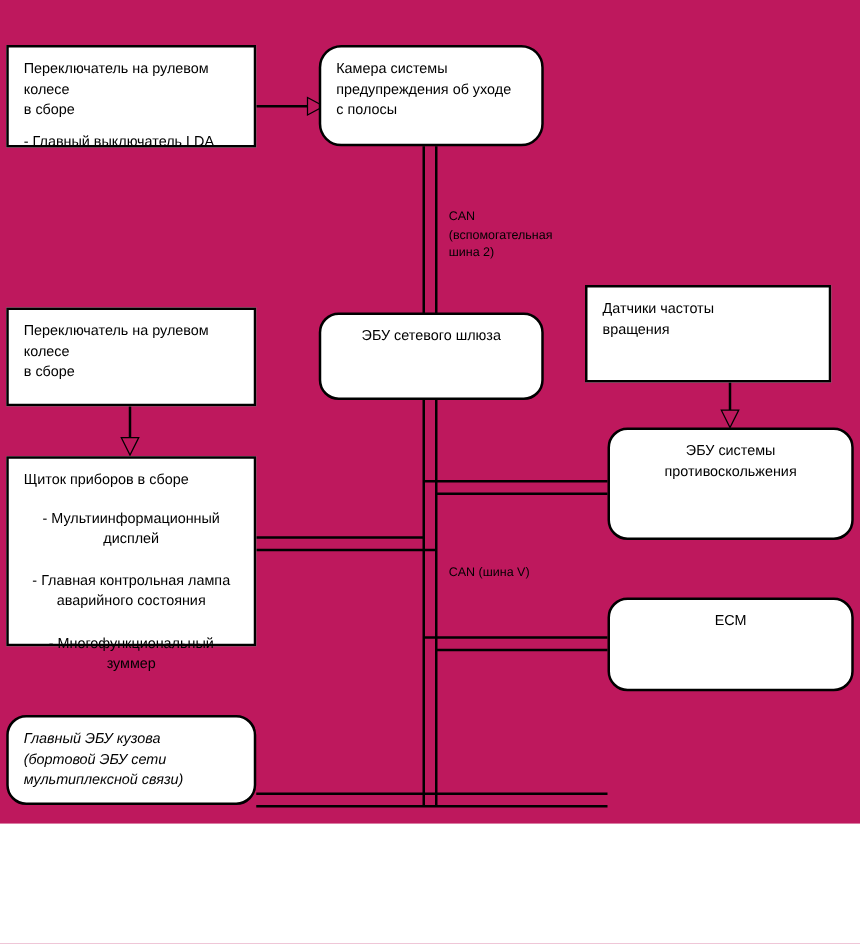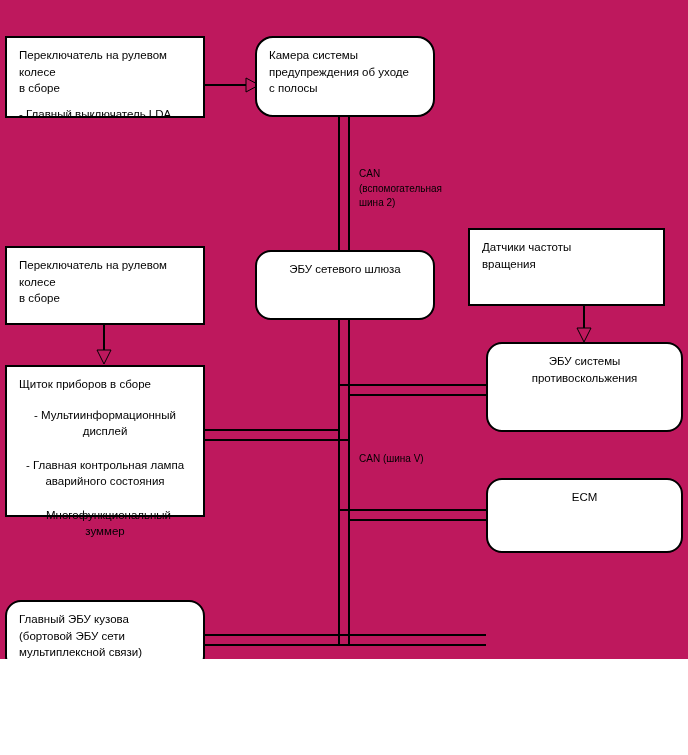--- a/index.html
+++ b/index.html
@@ -160,21 +160,21 @@
   <div class="node rounded center" style="left:486px; top:342px; width:197px; height:90px;">
     <div class="body">ЭБУ системы
 противоскольжения</div>
   </div>
 
   <div class="node rounded center" style="left:486px; top:478px; width:197px; height:75px;">
     <div class="body">ECM</div>
   </div>
 
 
-  <div class="node rounded" style="left:5px; top:600px; width:200px; height:72px;">
+  <div class="node rounded" style="left:5px; top:572px; width:200px; height:72px;font-style:italic;">
     <div class="body">Главный ЭБУ кузова
 (бортовой ЭБУ сети
 мультиплексной связи)</div>
   </div>
 
   <div class="edge-label" style="left:359px; top:167px;">CAN
 (вспомогательная
 шина 2)</div>
 
   <div class="edge-label" style="left:359px; top:452px;">CAN (шина V)</div>

